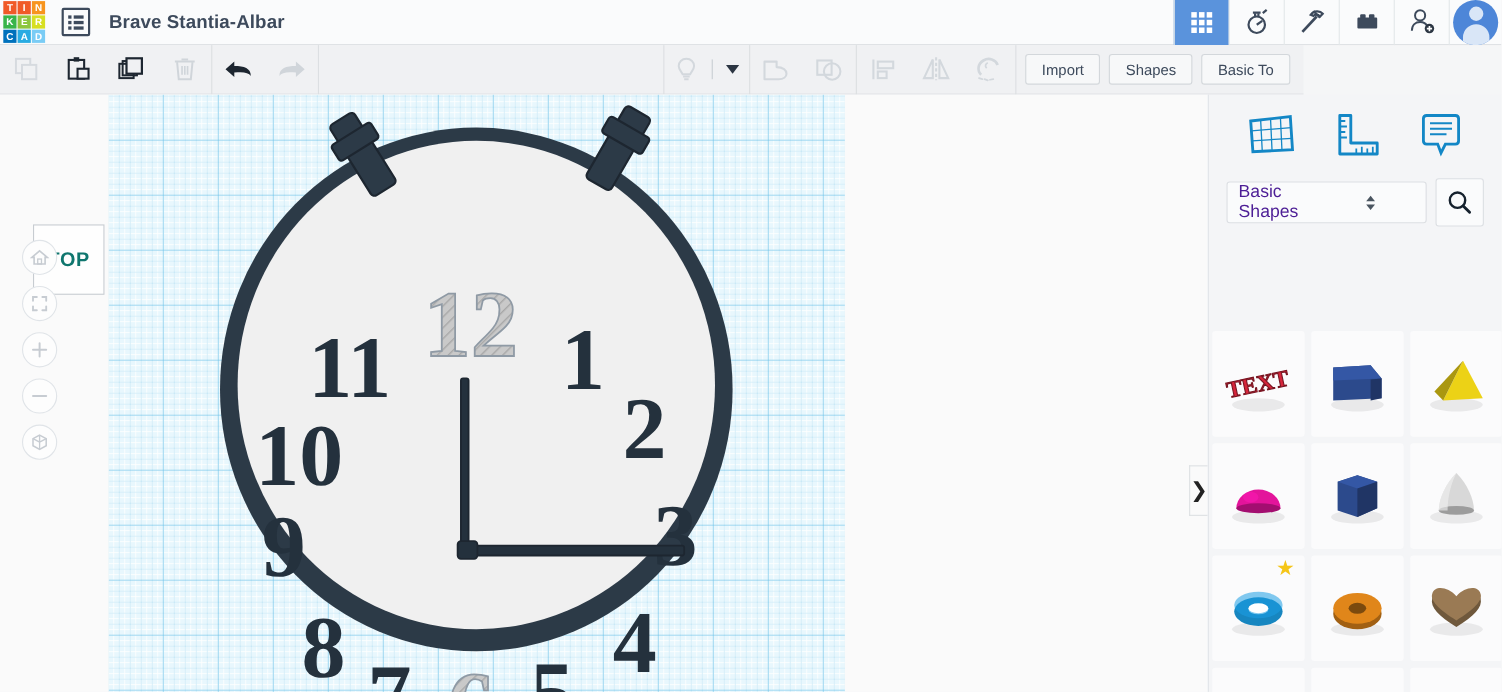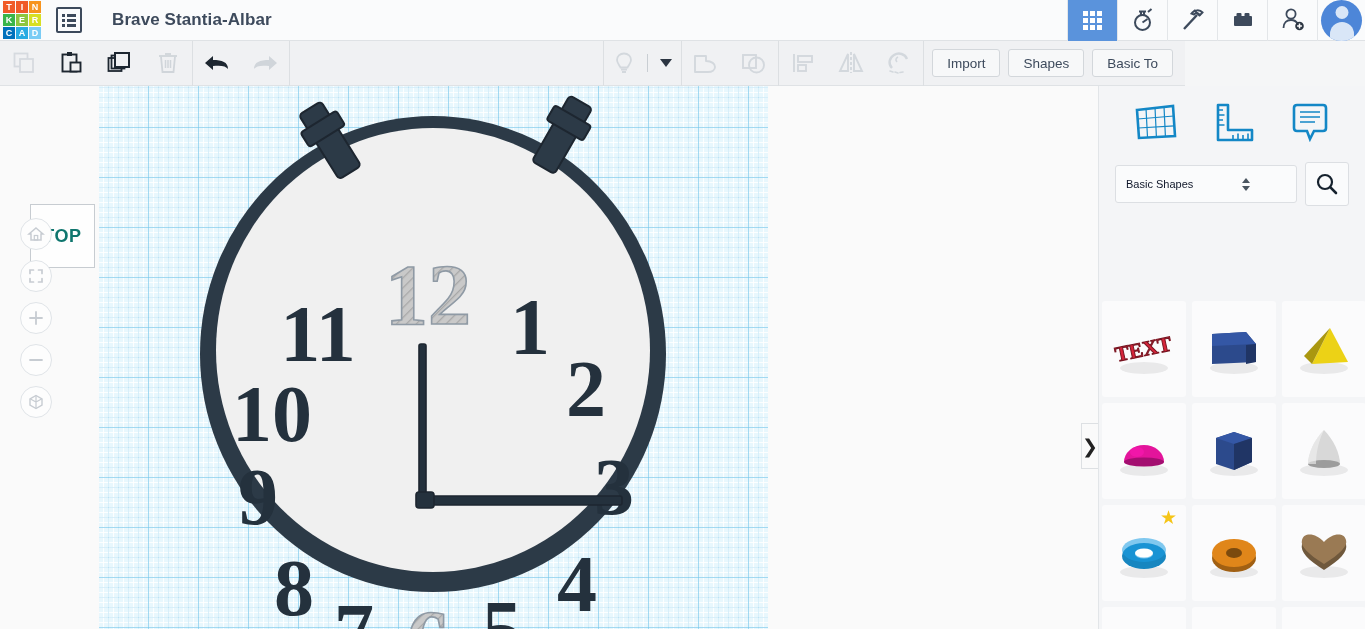--- a/index.html
+++ b/index.html
@@ -34,21 +34,21 @@
   .hdr-doc-icon {
     width: 26px; height: 26px; margin-left: 12px; flex: none;
     border: 2px solid #3d4a5c; border-radius: 2px;
     display: flex; flex-direction: column; justify-content: center;
     gap: 2px; padding: 3px 4px;
   }
   .hdr-doc-row { display: flex; align-items: center; gap: 2px; }
   .hdr-doc-dot { width: 3px; height: 3px; background: #3d4a5c; flex: none; }
   .hdr-doc-line { height: 3px; background: #3d4a5c; flex: 1; }
   .hdr-title {
-    margin-left: 30px; font-size: 17px; color: #3d4a5c; font-weight: 600;
+    margin-left: 17px; font-size: 17px; color: #3d4a5c; font-weight: 600;
     letter-spacing: .1px; white-space: nowrap;
   }
   .hdr-right { margin-left: auto; display: flex; align-items: stretch; height: 41px; }
   .hdr-btn {
     width: 50px; height: 41px; display: flex; align-items: center;
     justify-content: center; border-left: 1px solid #e3e6e9;
     background: transparent; cursor: pointer;
   }
   .hdr-btn.active { background: #5a93dc; }
   .avatar-btn {
@@ -153,21 +153,21 @@
     align-items: center; justify-content: center; cursor: pointer; }
   .rp-search-row {
     display: flex; align-items: center; gap: 8px;
     padding: 0 16px; height: 52px;
   }
   .rp-select {
     flex: 1; height: 38px; background: #fafbfc; border: 1px solid #dcdfe3;
     border-radius: 3px; display: flex; align-items: center;
     padding: 0 10px; cursor: pointer;
   }
-  .rp-select span { flex: 1; font-size: 11px; color: #0f172a; }
+  .rp-select span { flex: 1; font-size: 16px; color: #4c1d95; }
   .spin { display: flex; flex-direction: column; gap: 3px; align-items: center; }
   .spin i.up { width:0;height:0;border-left:4px solid transparent;
     border-right:4px solid transparent;border-bottom:5px solid #4a5560; display:block;}
   .spin i.dn { width:0;height:0;border-left:4px solid transparent;
     border-right:4px solid transparent;border-top:5px solid #4a5560; display:block;}
   .rp-search-btn {
     width: 44px; height: 44px; background: #fafbfc; border: 1px solid #dcdfe3;
     border-radius: 3px; display: flex; align-items: center;
     justify-content: center; cursor: pointer;
   }

